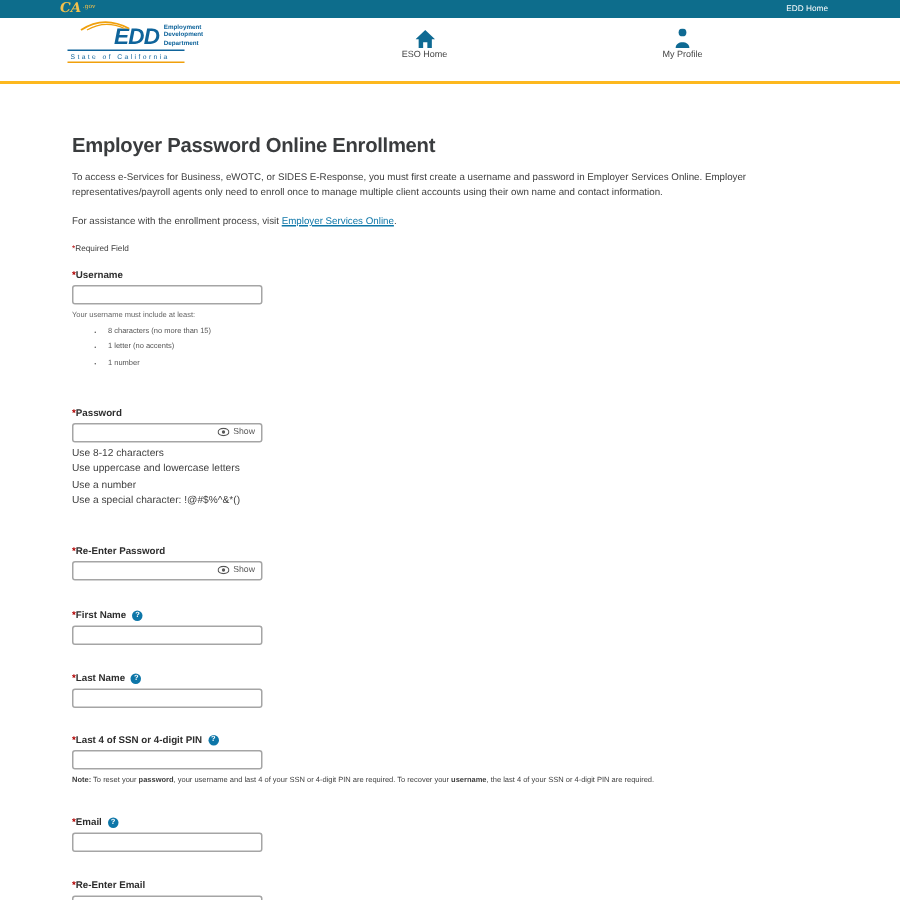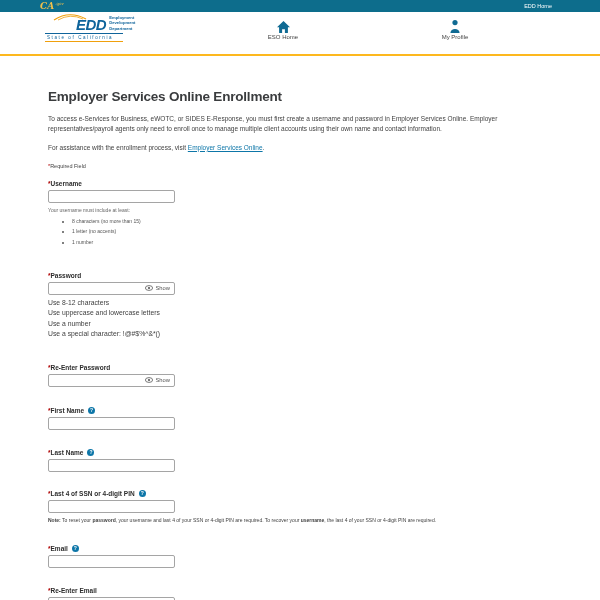--- a/index.html
+++ b/index.html
@@ -124,21 +124,21 @@
       </svg>
     </span>
     <span class="nav-label">My Profile</span>
   </div>
 </div>
 
 <div class="yellow-line"></div>
 
 <div class="content">
 
-  <h1 class="page-title">Employer Services Online Enrollment</h1>
+  <h1 class="page-title">Employer Password Online Enrollment</h1>
 
   <p class="intro">To access e-Services for Business, eWOTC, or SIDES E-Response, you must first create a username and password in Employer Services Online. Employer representatives/payroll agents only need to enroll once to manage multiple client accounts using their own name and contact information.</p>
 
   <p class="assistance"><span>For assistance with the enrollment process, visit </span><a class="text-link">Employer Services Online</a><span>.</span></p>
 
   <p class="required-note"><span class="req">*</span><span>Required Field</span></p>
 
   <div class="field mt-username">
     <div class="label"><span class="req">*</span><span>Username</span></div>
     <input class="tinput" type="text" value="" style="">

